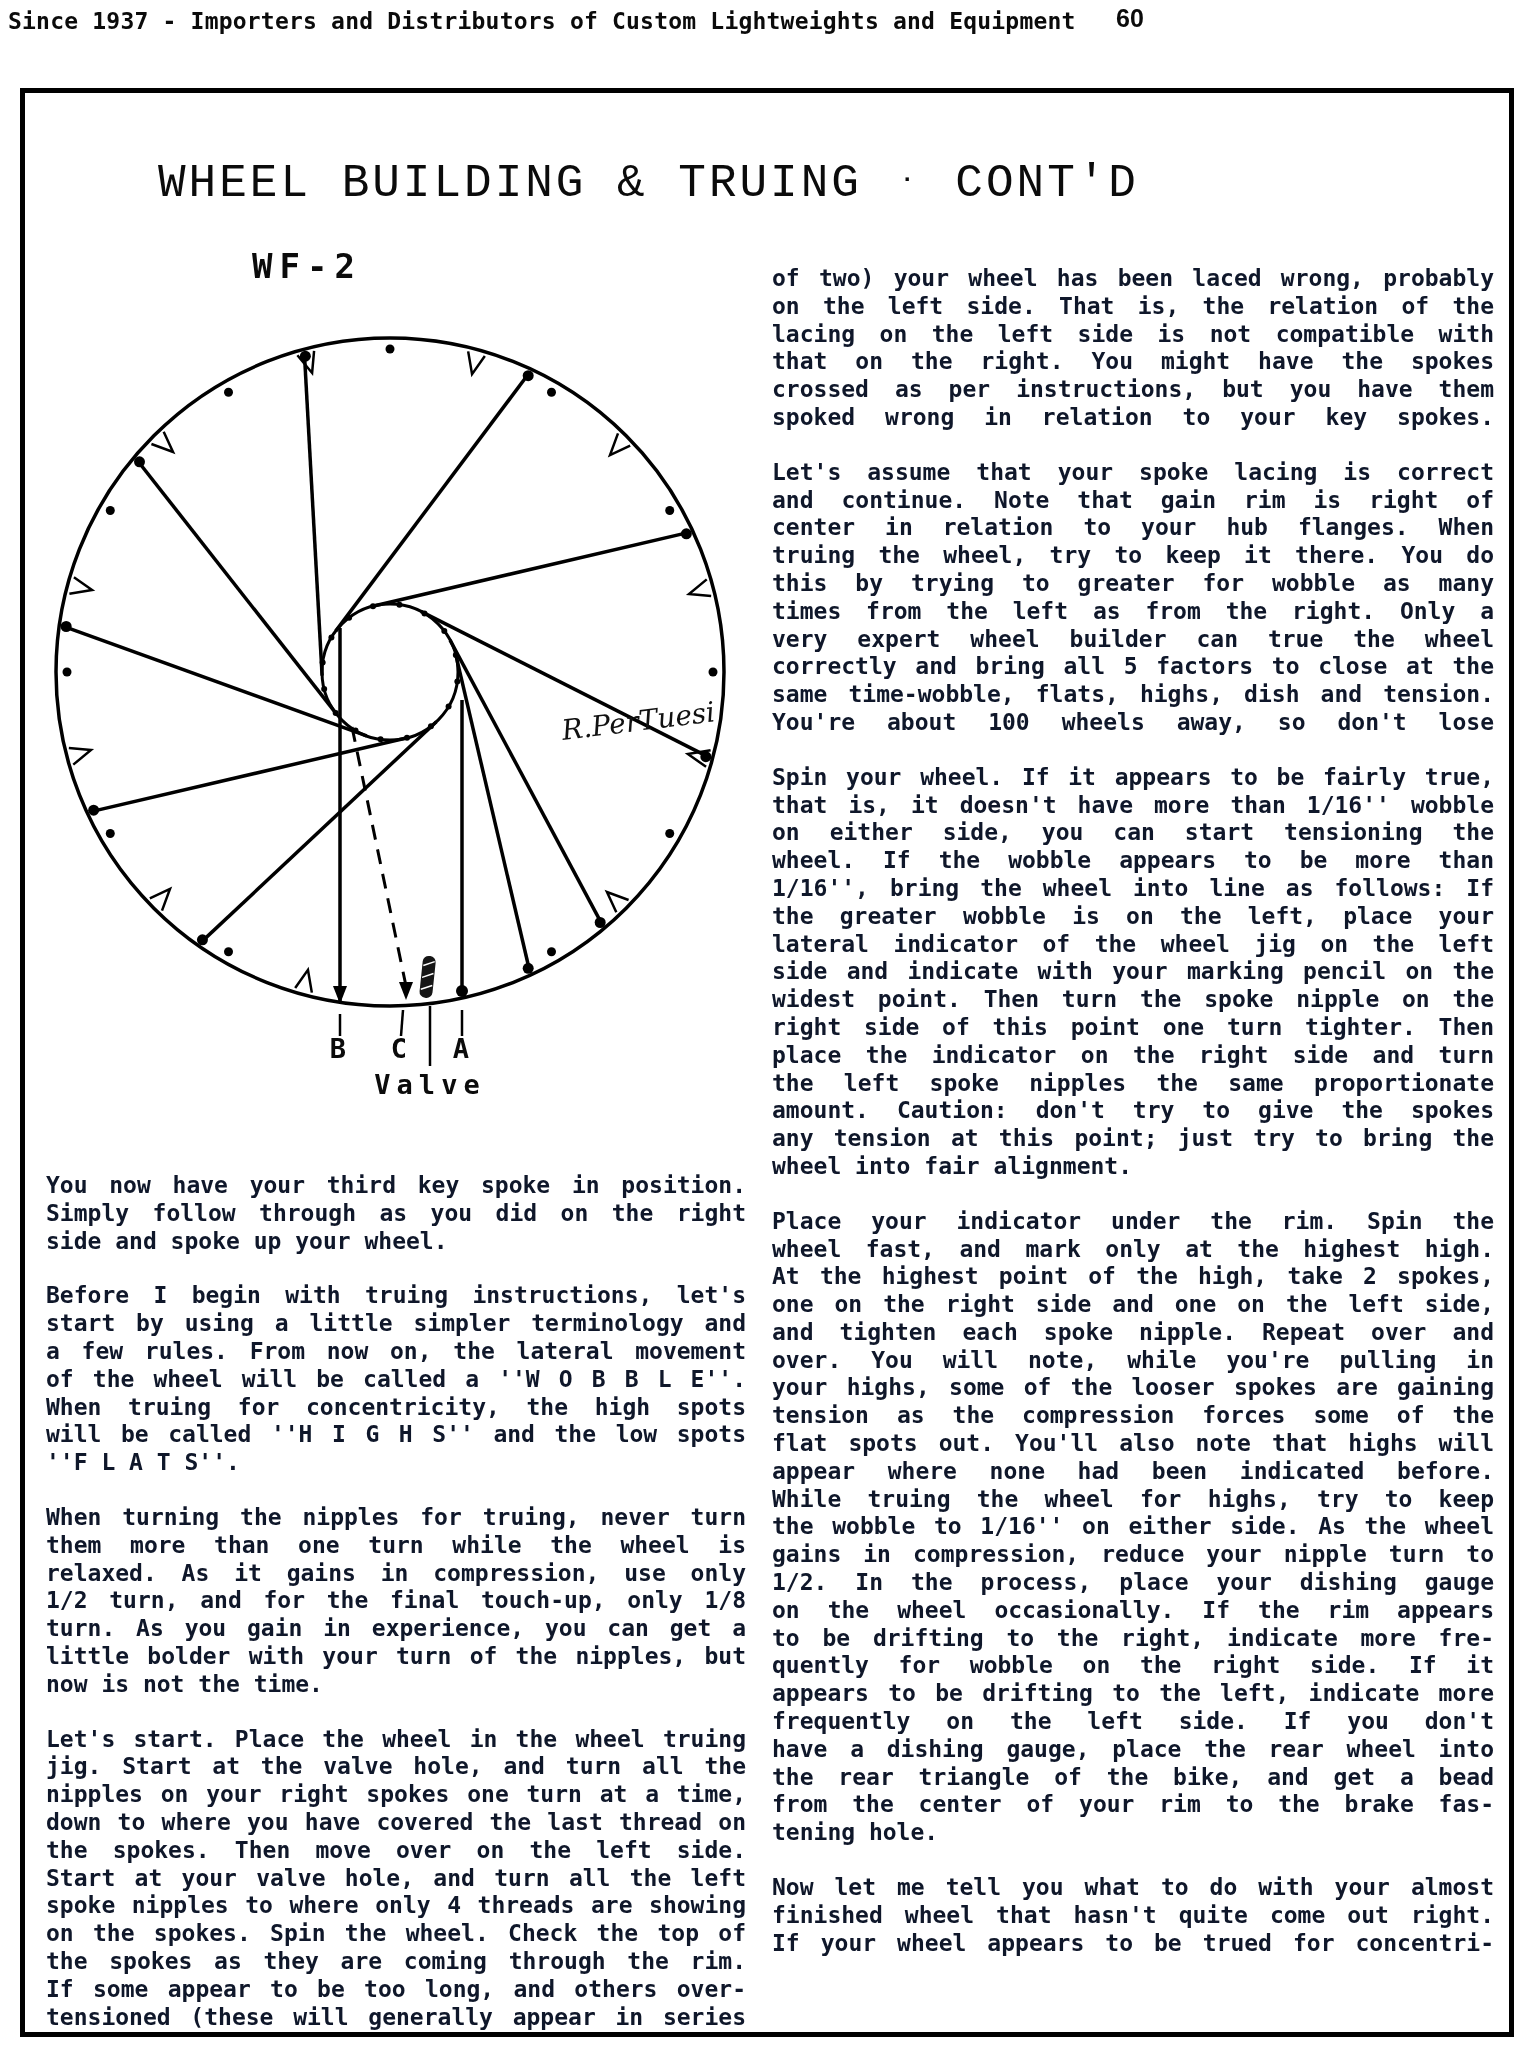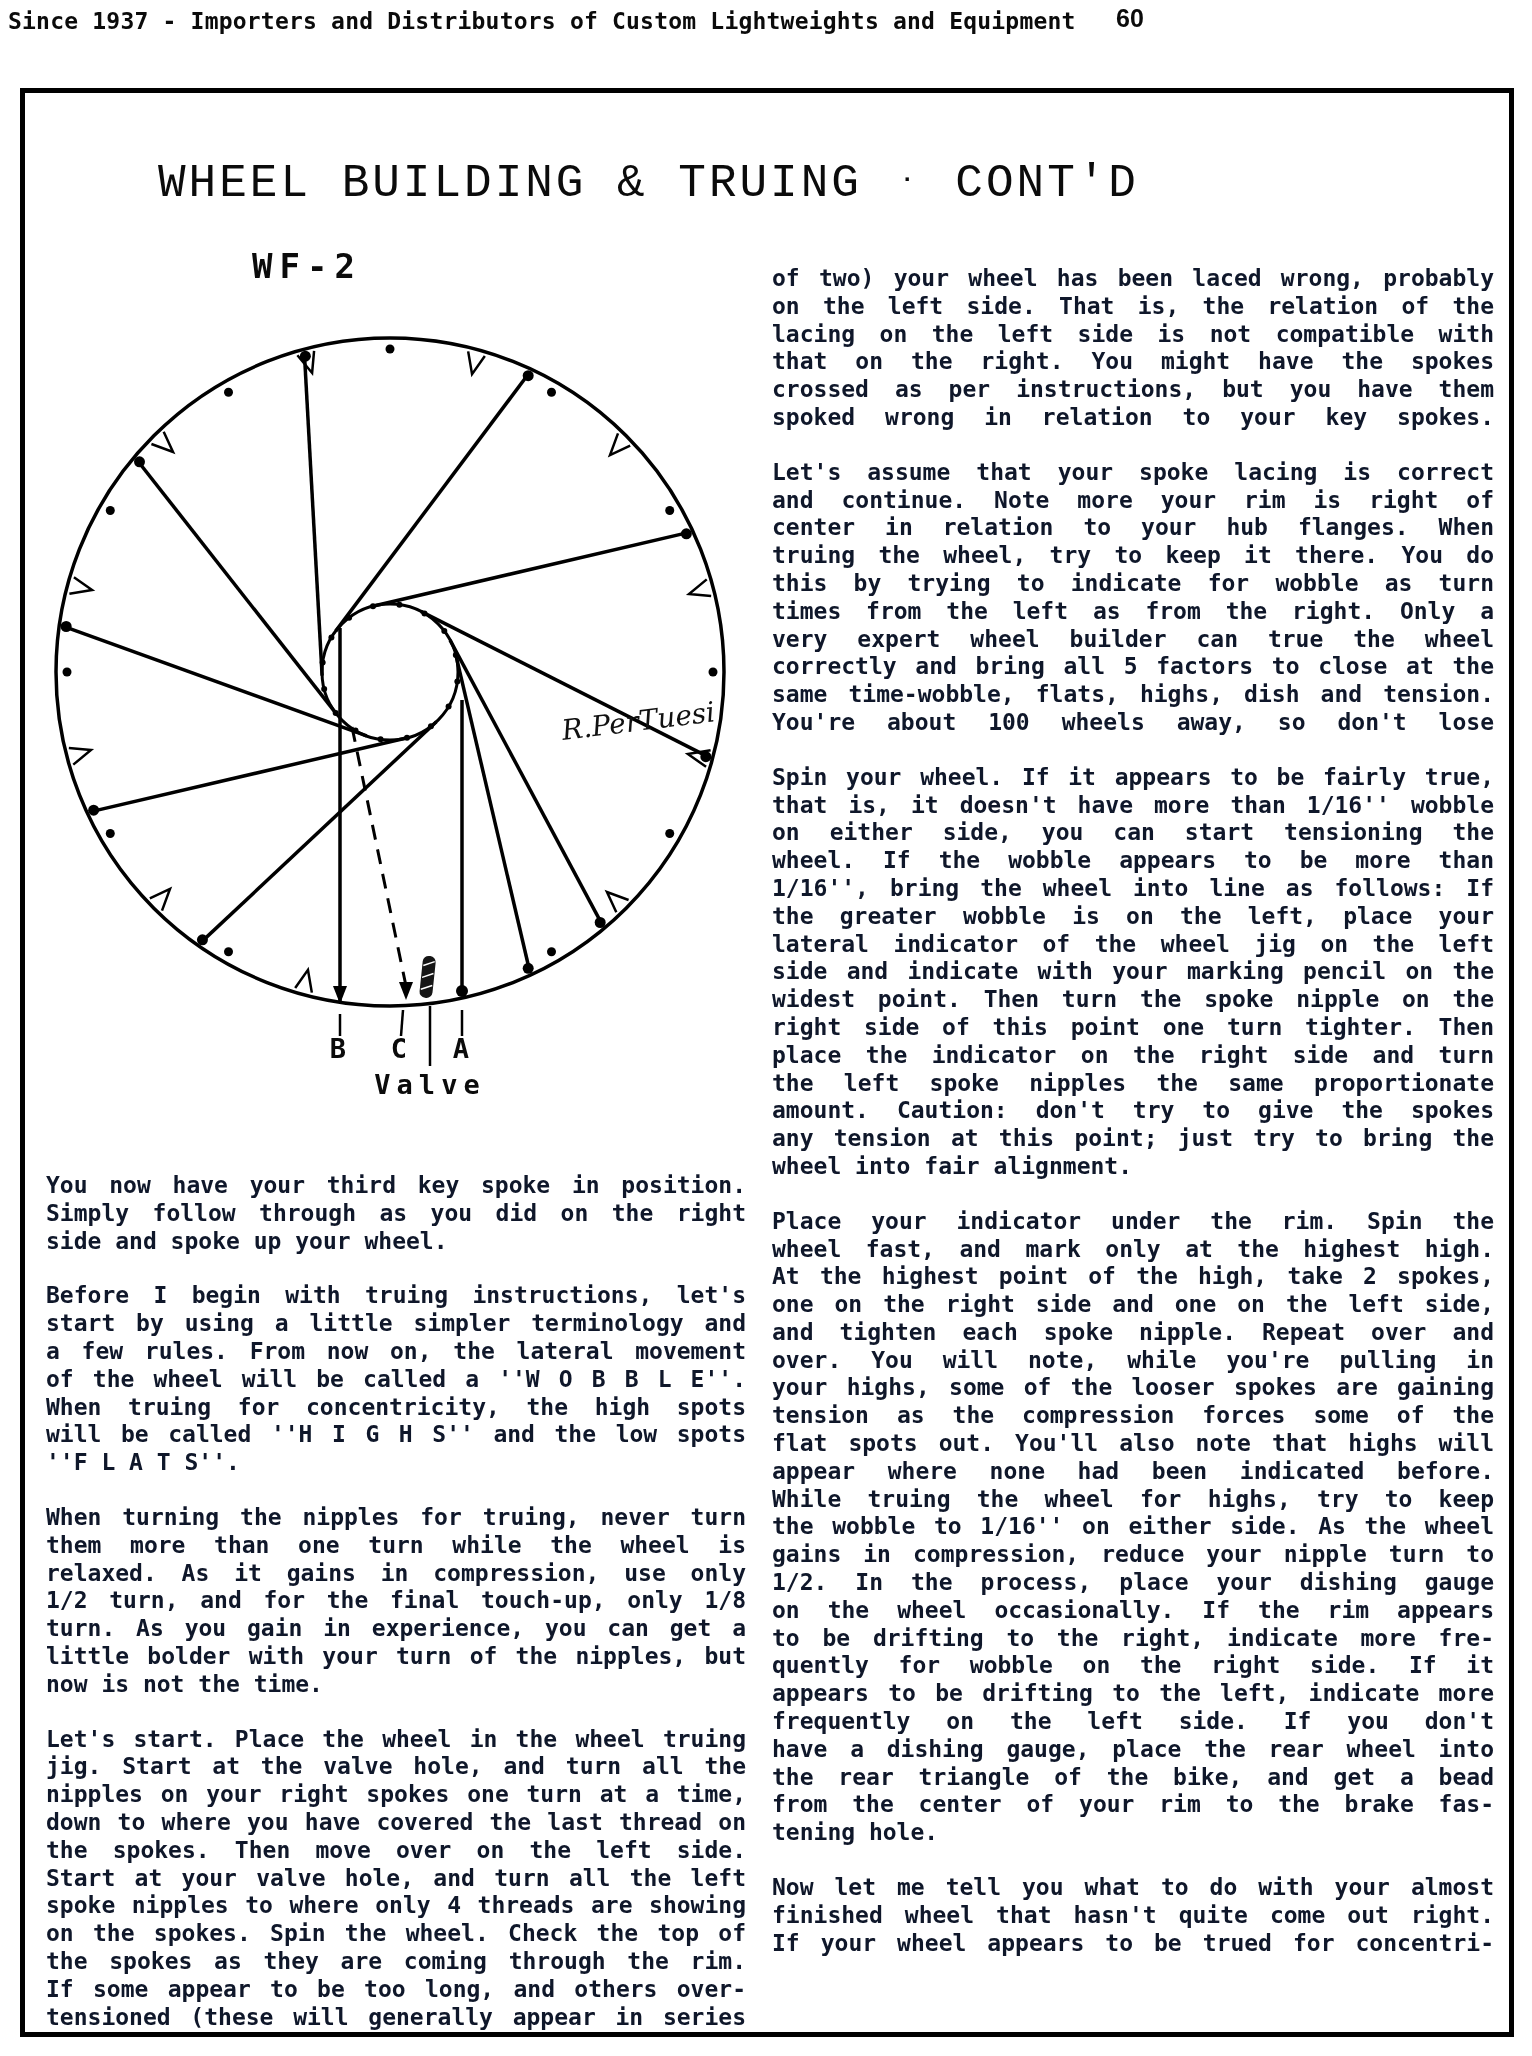--- a/index.html
+++ b/index.html
@@ -175,24 +175,24 @@
       <div class="para">
         <div class="tline">of two) your wheel has been laced wrong, probably</div>
         <div class="tline">on the left side. That is, the relation of the</div>
         <div class="tline">lacing on the left side is not compatible with</div>
         <div class="tline">that on the right. You might have the spokes</div>
         <div class="tline">crossed as per instructions, but you have them</div>
         <div class="tline">spoked wrong in relation to your key spokes.</div>
       </div>
       <div class="para">
         <div class="tline">Let's assume that your spoke lacing is correct</div>
-        <div class="tline">and continue. Note more your rim is right of</div>
+        <div class="tline">and continue. Note that gain rim is right of</div>
         <div class="tline">center in relation to your hub flanges. When</div>
         <div class="tline">truing the wheel, try to keep it there. You do</div>
-        <div class="tline">this by trying to indicate for wobble as turn</div>
+        <div class="tline">this by trying to greater for wobble as many</div>
         <div class="tline">times from the left as from the right. Only a</div>
         <div class="tline">very expert wheel builder can true the wheel</div>
         <div class="tline">correctly and bring all 5 factors to close at the</div>
         <div class="tline">same time-wobble, flats, highs, dish and tension.</div>
         <div class="tline">You're about 100 wheels away, so don't lose</div>
       </div>
       <div class="para">
         <div class="tline">Spin your wheel. If it appears to be fairly true,</div>
         <div class="tline">that is, it doesn't have more than 1/16'' wobble</div>
         <div class="tline">on either side, you can start tensioning the</div>

